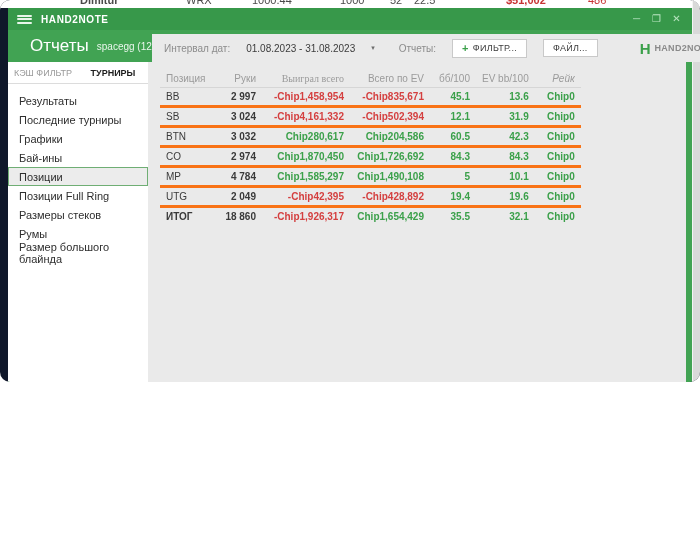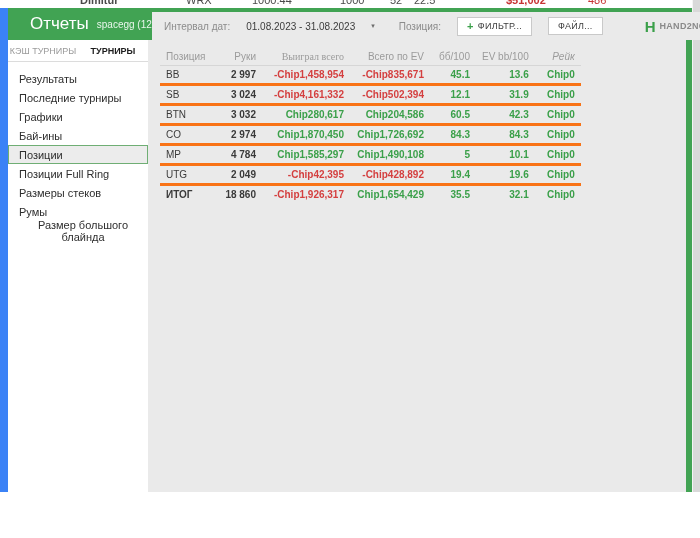--- a/index.html
+++ b/index.html
@@ -1,18 +1,18 @@
 <!DOCTYPE html>
 <html><head>
 <meta charset="utf-8">
 <style>
   *{box-sizing:border-box;}
   html,body{margin:0;padding:0;}
   body{font-family:"Liberation Sans",sans-serif;background:#ffffff;}
-  .stage{position:relative;width:700px;height:492px;background:#3b82f6;overflow:hidden;}
+  .stage{position:relative;width:700px;height:382px;background:#0f172a;overflow:hidden;border-radius:10px;}
 
   
   .bg-top{position:absolute;left:0;top:0;width:700px;height:8px;background:#ffffff;overflow:hidden;}
   .bg-top span{position:absolute;top:-6px;font-size:11px;color:#4a4a4a;white-space:nowrap;}
   .bg-top span.bold{font-weight:bold;}
   .bg-top span.red{color:#c83434;}
   .bg-right{position:absolute;right:0;top:0;width:8px;height:538px;background:#d9d9d9;border-left:1px solid #f4f4f4;z-index:5;}
   .bg-bottom{position:absolute;left:0;top:530px;width:700px;height:8px;background:#fbfbfb;}
 
   
@@ -37,21 +37,21 @@
   .btn .plus{color:#3ba04a;font-weight:bold;font-size:11px;line-height:1;}
   .brand{display:flex;align-items:center;gap:4px;margin-left:26px;cursor:pointer;}
   .brand-h{color:#3ba04a;font-weight:bold;font-size:15px;line-height:1;}
   .brand-name{color:#8a8a8a;font-weight:bold;font-size:9px;letter-spacing:.3px;}
 
   .body{flex:1;display:flex;margin:0 6px 6px 0;min-height:0;}
   .sidebar{width:140px;background:#ffffff;display:flex;flex-direction:column;}
   .tabs{flex:0 0 22px;display:flex;border-bottom:1px solid #dcdcdc;}
   .tab{flex:1;display:flex;align-items:center;justify-content:center;font-size:9px;color:#9a9a9a;cursor:pointer;white-space:nowrap;}
   .tab.active{color:#1d1d1d;font-weight:bold;}
-  .nav{padding-top:7px;text-align:center;}
+  .nav{padding-top:7px;}
   .nav-item{height:19px;display:flex;align-items:center;padding-left:10px;font-size:11px;color:#2e2e2e;cursor:pointer;border:1px solid transparent;}
   .nav-item.selected{background:#ececec;border:1px solid #6fae74;}
 
   .content{flex:1;background:#eaeaea;overflow:hidden;}
   table{border-collapse:collapse;margin:8px 0 0 12px;font-size:10px;}
   th{font-weight:normal;color:#9b9b9b;text-align:left;padding:3px 6px;border-bottom:1px solid #d6d6d6;white-space:nowrap;}
   th.num{text-align:right;}
   th:nth-child(1){width:56px;} th:nth-child(2){width:46px;} th:nth-child(3){width:88px;font-family:Liberation Serif, serif;}
   th:nth-child(4){width:80px;} th:nth-child(5){width:46px;} th:nth-child(6){width:54px;} th:nth-child(7){width:46px;font-style:italic;}
   td{padding:3px 6px;color:#3a3a3a;border-bottom:3px solid #f97316;white-space:nowrap;}
@@ -74,52 +74,65 @@
       <span style="left: 390px;">52</span>
       <span style="left: 414px;">22.5</span>
       <span class="red bold" style="left: 506px;">$51,002</span>
       <span class="red" style="left: 588px;">486</span>
     </div>
   <div class="bg-right"></div>
   <div class="bg-bottom"></div>
 
   <div class="window">
 
+    <div class="titlebar">
+      <div class="hamburger">
+          <i></i>
+          <i></i>
+          <i></i>
+        </div>
+      <span class="app-title">HAND2NOTE</span>
+      <div class="win-controls">
+        <span>─</span>
+        <span>❐</span>
+        <span>✕</span>
+      </div>
+    </div>
 
     <div class="header">
       <div class="header-left">
         <span class="page-title">Отчеты</span>
         <span class="account">
           <span>spacegg (12)</span>
           <span class="caret">▾</span>
         </span>
       </div>
       <div class="filter-panel">
         <span>Интервал дат:</span>
         <span class="date-value">01.08.2023 - 31.08.2023</span>
         <span class="dark-caret">▾</span>
-        <span style="margin-left:8px">Позиция:</span>
+        <span style="margin-left:8px">Отчеты:</span>
         <button class="btn">
           <span class="plus">+</span>
           <span>ФИЛЬТР...</span>
         </button>
         <button class="btn">
           <span>ФАЙЛ...</span>
         </button>
         <span class="brand">
           <span class="brand-h">H</span>
           <span class="brand-name">HAND2NOTE.COM</span>
         </span>
       </div>
     </div>
 
     <div class="body">
       <aside class="sidebar">
         <div class="tabs">
-          <div class="tab">КЭШ ТУРНИРЫ</div>
+          <div class="tab">КЭШ ФИЛЬТР</div>
           <div class="tab active">ТУРНИРЫ</div>
         </div>
         <div class="nav" id="nav-list">
             <div class="nav-item">Результаты</div>
             <div class="nav-item">Последние турниры</div>
             <div class="nav-item">Графики</div>
             <div class="nav-item">Бай-ины</div>
             <div class="nav-item selected">Позиции</div>
             <div class="nav-item">Позиции Full Ring</div>
             <div class="nav-item">Размеры стеков</div>

